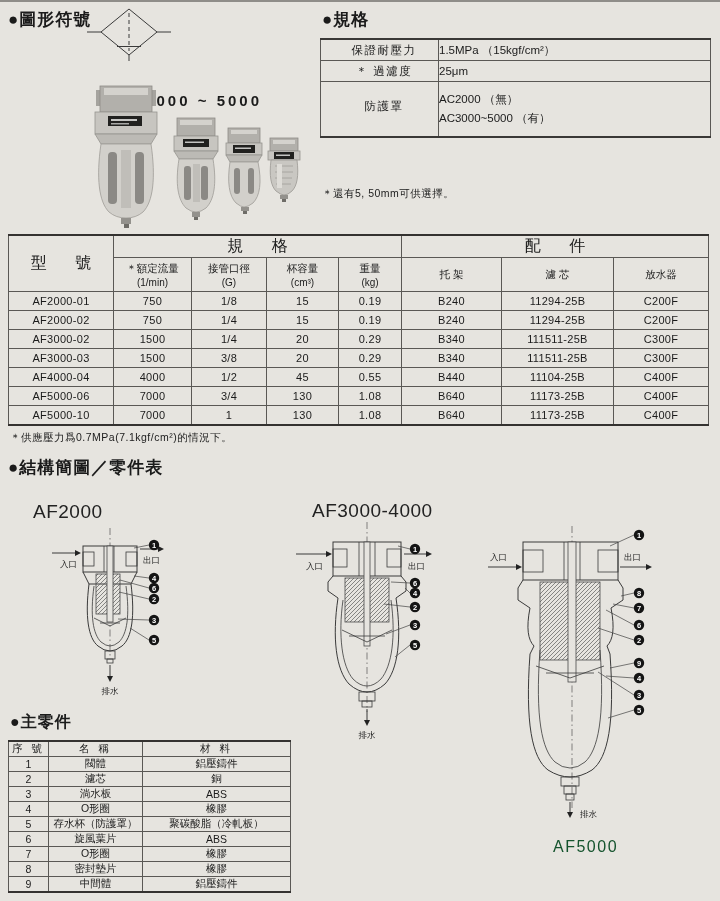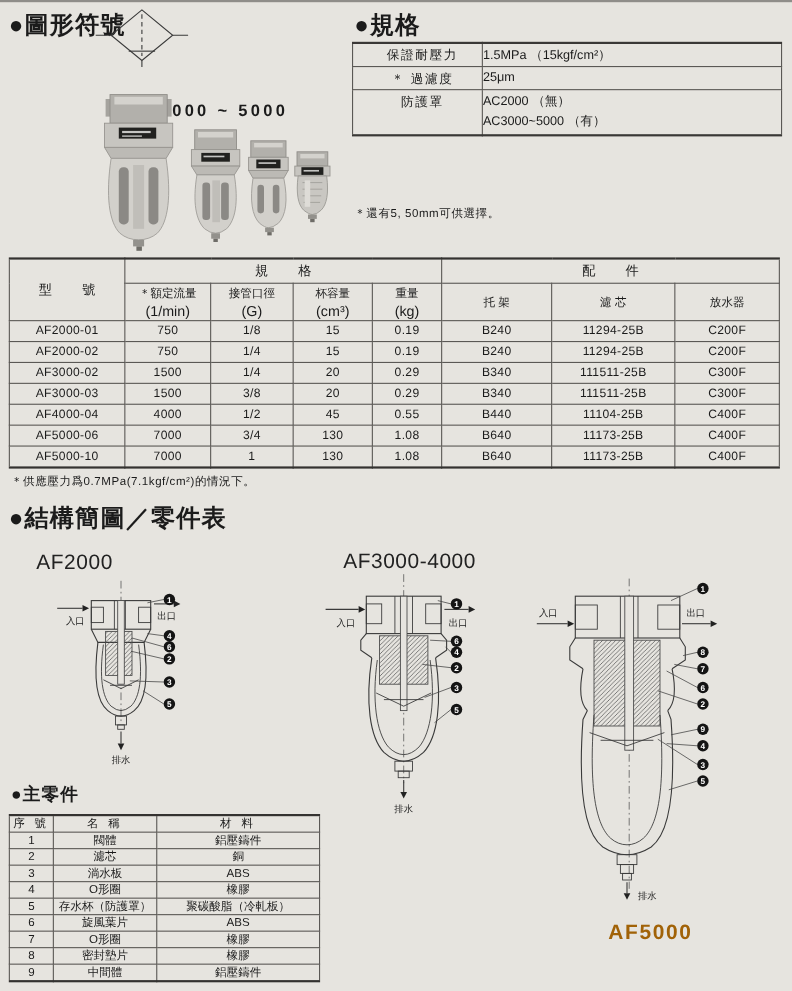--- a/index.html
+++ b/index.html
@@ -1,44 +1,44 @@
 <!DOCTYPE html>
 <html><head>
 <meta charset="utf-8">
 <style>
   html,body{margin:0;padding:0}
   body{width:720px;height:901px;position:relative;background:#e6e4df;
        font-family:"Liberation Sans","DejaVu Sans",sans-serif;color:#1b1b1b;overflow:hidden}
   .abs{position:absolute}
   .edge-top{left:0;top:0;width:720px;height:2px;background:#8f8d89}
-  .sec-title{font-weight:bold;font-size:22px;letter-spacing:1px}
+  .sec-title{font-weight:bold;font-size:17px;letter-spacing:1px}
   .sm-title{font-weight:bold;font-size:16px;letter-spacing:1px}
   table{border-collapse:collapse;table-layout:fixed}
   
   .spec-table{width:390px;border:1px solid #4a4a48;border-top:2px solid #3a3836;border-bottom:2px solid #3a3836}
   .spec-table td{border:1px solid #5a5855;font-size:11.5px;height:20px;padding:0}
   .spec-table td.lbl{padding-left:9px;text-align:center;letter-spacing:1.5px}
   .spec-table td.val{text-align:left}
   .spec-table tr.tall td{height:37px}
   .spec-table td.val div{line-height:19px}
   
   .main-table{width:700px;border:1px solid #4a4a48;border-top:2px solid #343230;border-bottom:2px solid #343230}
   .main-table th,.main-table td{border:1px solid #5a5855;font-weight:normal;font-size:11px;text-align:center;padding:0}
-  .main-table tr.gr th{height:21px;letter-spacing:12px;font-size:12px;text-indent:12px}
+  .main-table tr.gr th{height:21px;letter-spacing:12px;font-size:16px;text-indent:12px}
   .main-table th.model-h{letter-spacing:8px;font-size:11.5px;text-indent:8px}
   .main-table tr.sub th{height:33px;font-size:10.5px}
-  .main-table tr.sub .unit{font-size:13px;margin-top:1px}
+  .main-table tr.sub .unit{font-size:10px;margin-top:1px}
   .main-table td{height:18px;letter-spacing:0.3px}
   .note{font-size:10.5px;letter-spacing:0.5px}
   
   .parts-table{width:282px;border:1px solid #4a4a48;border-top:2px solid #343230;border-bottom:2px solid #343230}
   .parts-table th,.parts-table td{border:1px solid #5a5855;font-size:10.5px;font-weight:normal;text-align:center;height:13.8px;padding:0}
   .parts-table th{letter-spacing:3px}
   .dia-label{font-size:19px;letter-spacing:0.5px;color:#222}
-  .dia-label-b{font-size:19px;font-weight:bold;letter-spacing:1.5px;color:#a16207}
+  .dia-label-b{font-size:16px;font-weight:normal;letter-spacing:1.5px;color:#14532d}
   .caption{font-size:15px;font-weight:bold;letter-spacing:3px}
   svg{position:absolute;overflow:visible}
   svg text{font-family:"Liberation Sans","DejaVu Sans",sans-serif}
   .co-num{fill:#fff;font-size:7.5px;font-weight:bold;text-anchor:middle}
   .port-t{font-size:8.5px;fill:#1b1b1b}
   .ln{stroke:#3a3a3a;fill:none;stroke-width:1}
   .ln2{stroke:#3a3a3a;fill:none;stroke-width:0.8}
   .lead{stroke:#444;stroke-width:0.7}
   .cl{stroke:#555;stroke-width:0.7;stroke-dasharray:7 3 1.5 3;fill:none}
 </style>
@@ -132,21 +132,21 @@
   <tbody>
       <tr>
     <td class="lbl">保證耐壓力</td>
     <td class="val">1.5MPa （15kgf/cm²）</td>
   </tr>
   <tr>
     <td class="lbl">＊ 過濾度</td>
     <td class="val">25μm</td>
   </tr>
   <tr class="tall">
-    <td class="lbl" style="vertical-align:top;padding-top:3px">防護罩</td>
+    <td class="lbl" style="vertical-align:top;padding-top:17px">防護罩</td>
     <td class="val">
       <div>AC2000 （無）</div>
       <div>AC3000~5000 （有）</div>
     </td>
   </tr>
 </tbody>
   </table>
 
 <div class="abs note" style="left:322px;top:187px">＊還有5, 50mm可供選擇。</div>
 

